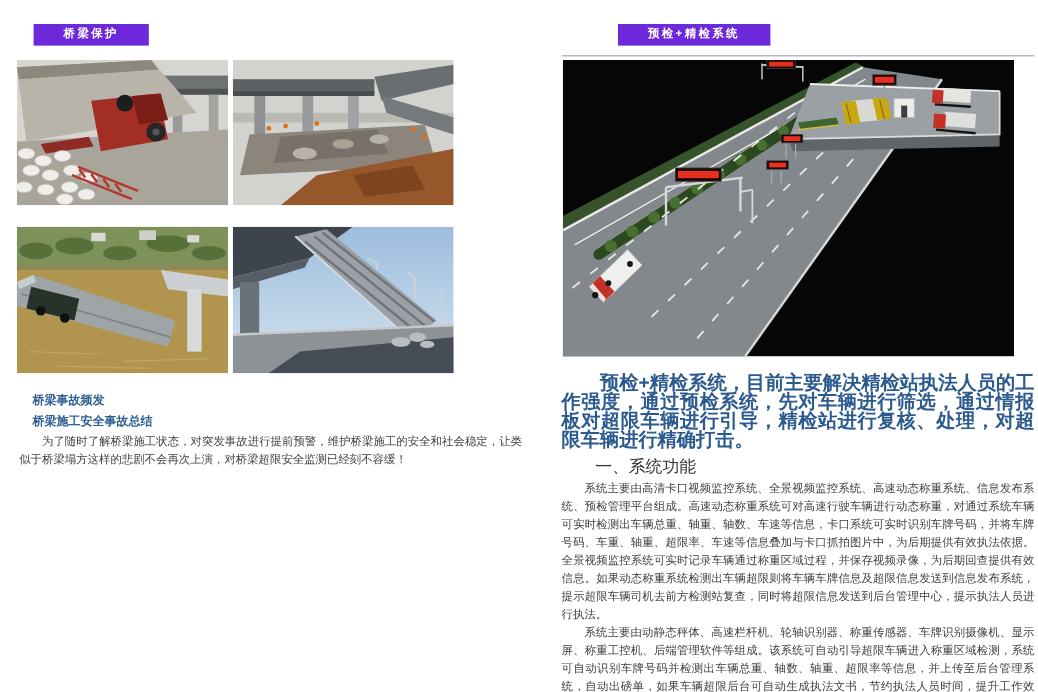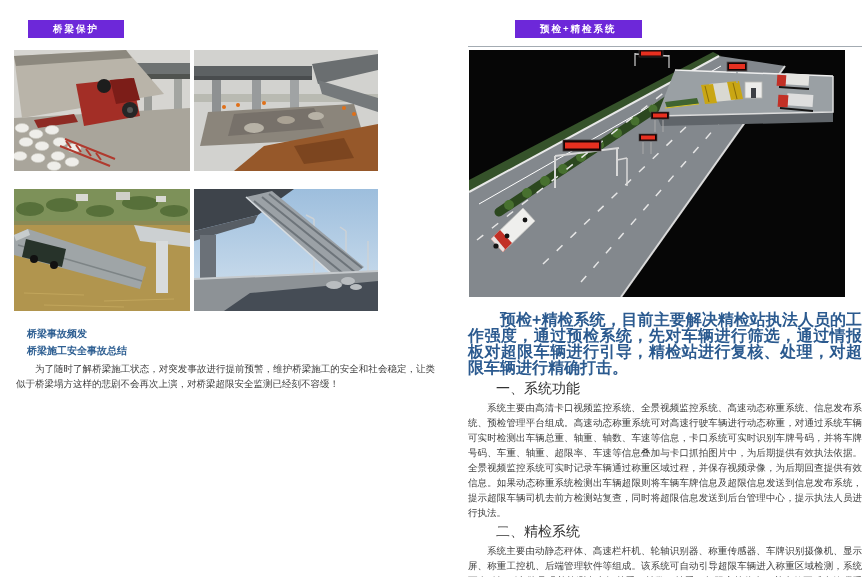--- a/index.html
+++ b/index.html
@@ -301,17 +301,16 @@
         <circle cx="38" cy="186" r="2.4" fill="#141414"></circle>
         <circle cx="56" cy="170" r="2.4" fill="#141414"></circle>
       </g>
     </svg>
   </div>
 
   <div id="right-text">
     <p class="intro-p">预检+精检系统，目前主要解决精检站执法人员的工作强度，通过预检系统，先对车辆进行筛选，通过情报板对超限车辆进行引导，精检站进行复核、处理，对超限车辆进行精确打击。</p>
     <h4 class="num-heading">一、系统功能</h4>
     <p class="body-p">系统主要由高清卡口视频监控系统、全景视频监控系统、高速动态称重系统、信息发布系统、预检管理平台组成。高速动态称重系统可对高速行驶车辆进行动态称重，对通过系统车辆可实时检测出车辆总重、轴重、轴数、车速等信息，卡口系统可实时识别车牌号码，并将车牌号码、车重、轴重、超限率、车速等信息叠加与卡口抓拍图片中，为后期提供有效执法依据。全景视频监控系统可实时记录车辆通过称重区域过程，并保存视频录像，为后期回查提供有效信息。如果动态称重系统检测出车辆超限则将车辆车牌信息及超限信息发送到信息发布系统，提示超限车辆司机去前方检测站复查，同时将超限信息发送到后台管理中心，提示执法人员进行执法。</p>
-    <h4 class="num-heading">二、精检系统</h4>
     <p class="body-p">系统主要由动静态秤体、高速栏杆机、轮轴识别器、称重传感器、车牌识别摄像机、显示屏、称重工控机、后端管理软件等组成。该系统可自动引导超限车辆进入称重区域检测，系统可自动识别车牌号码并检测出车辆总重、轴数、轴重、超限率等信息，并上传至后台管理系统，自动出磅单，如果车辆超限后台可自动生成执法文书，节约执法人员时间，提升工作效率。</p>
   </div>
 
 </div>
 
 </body></html>

